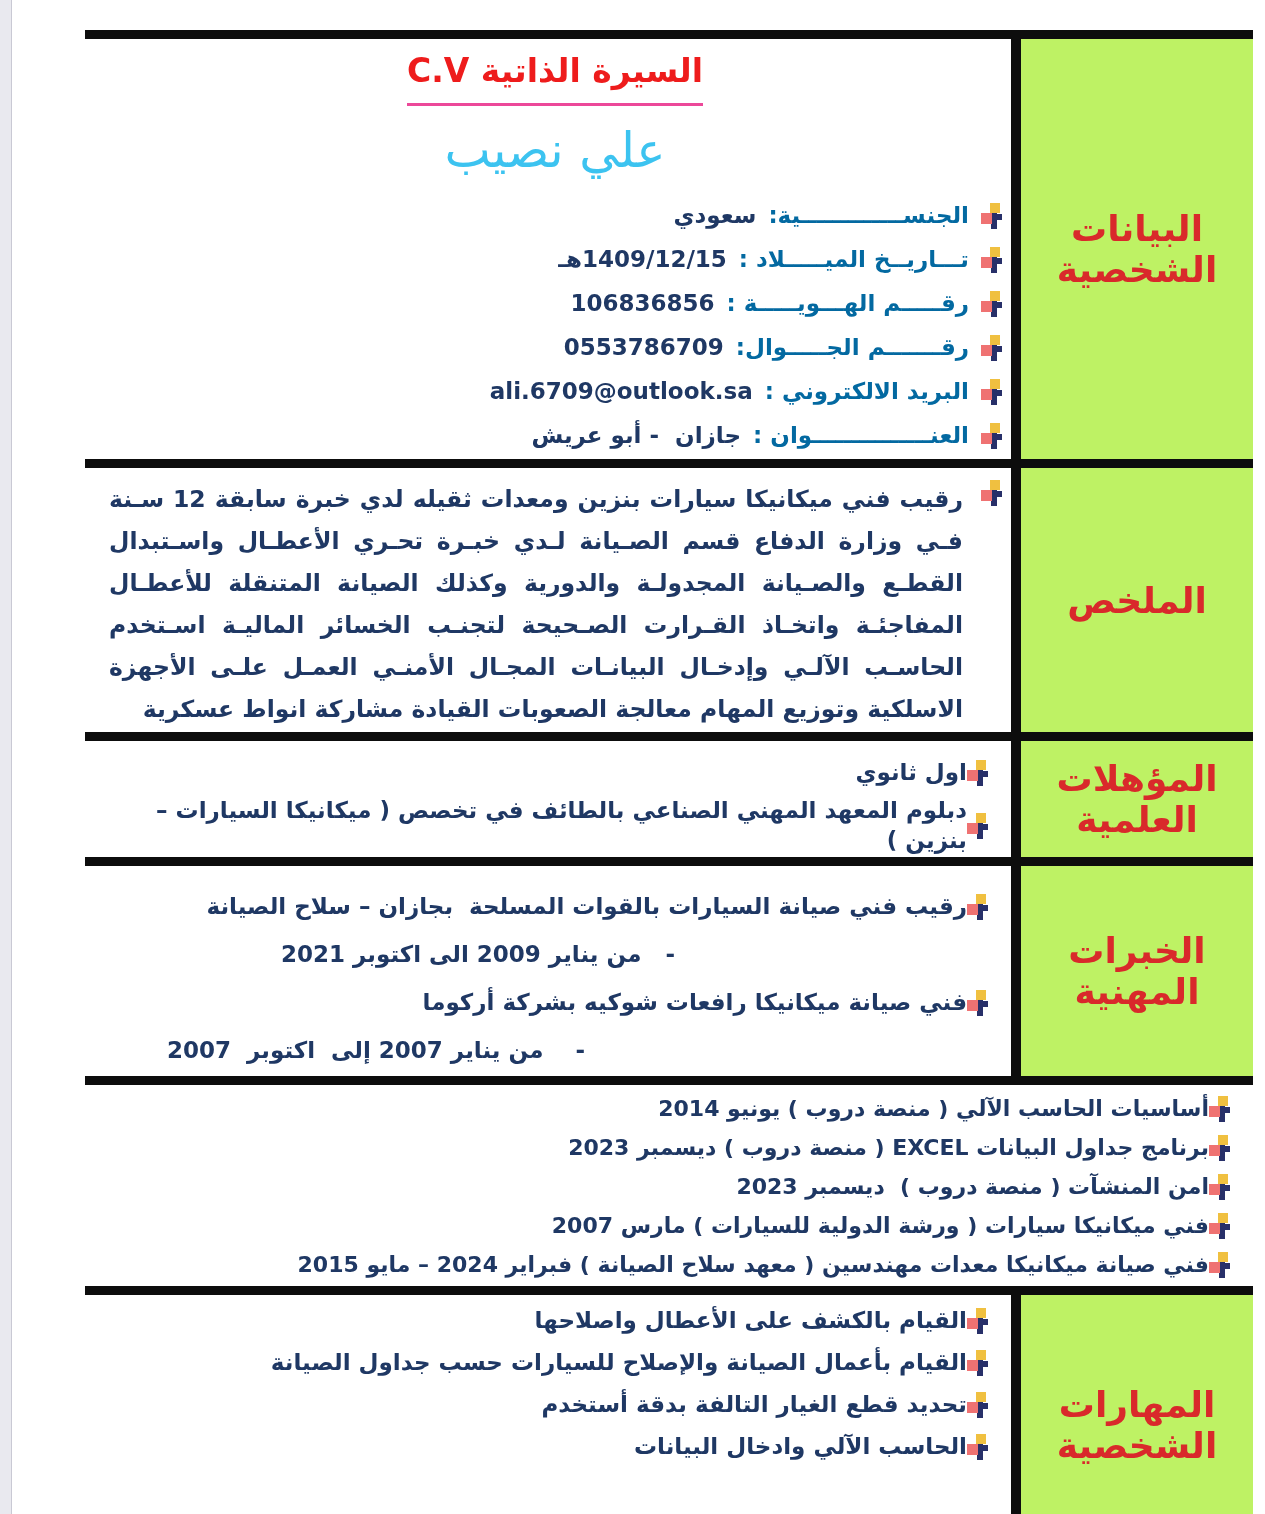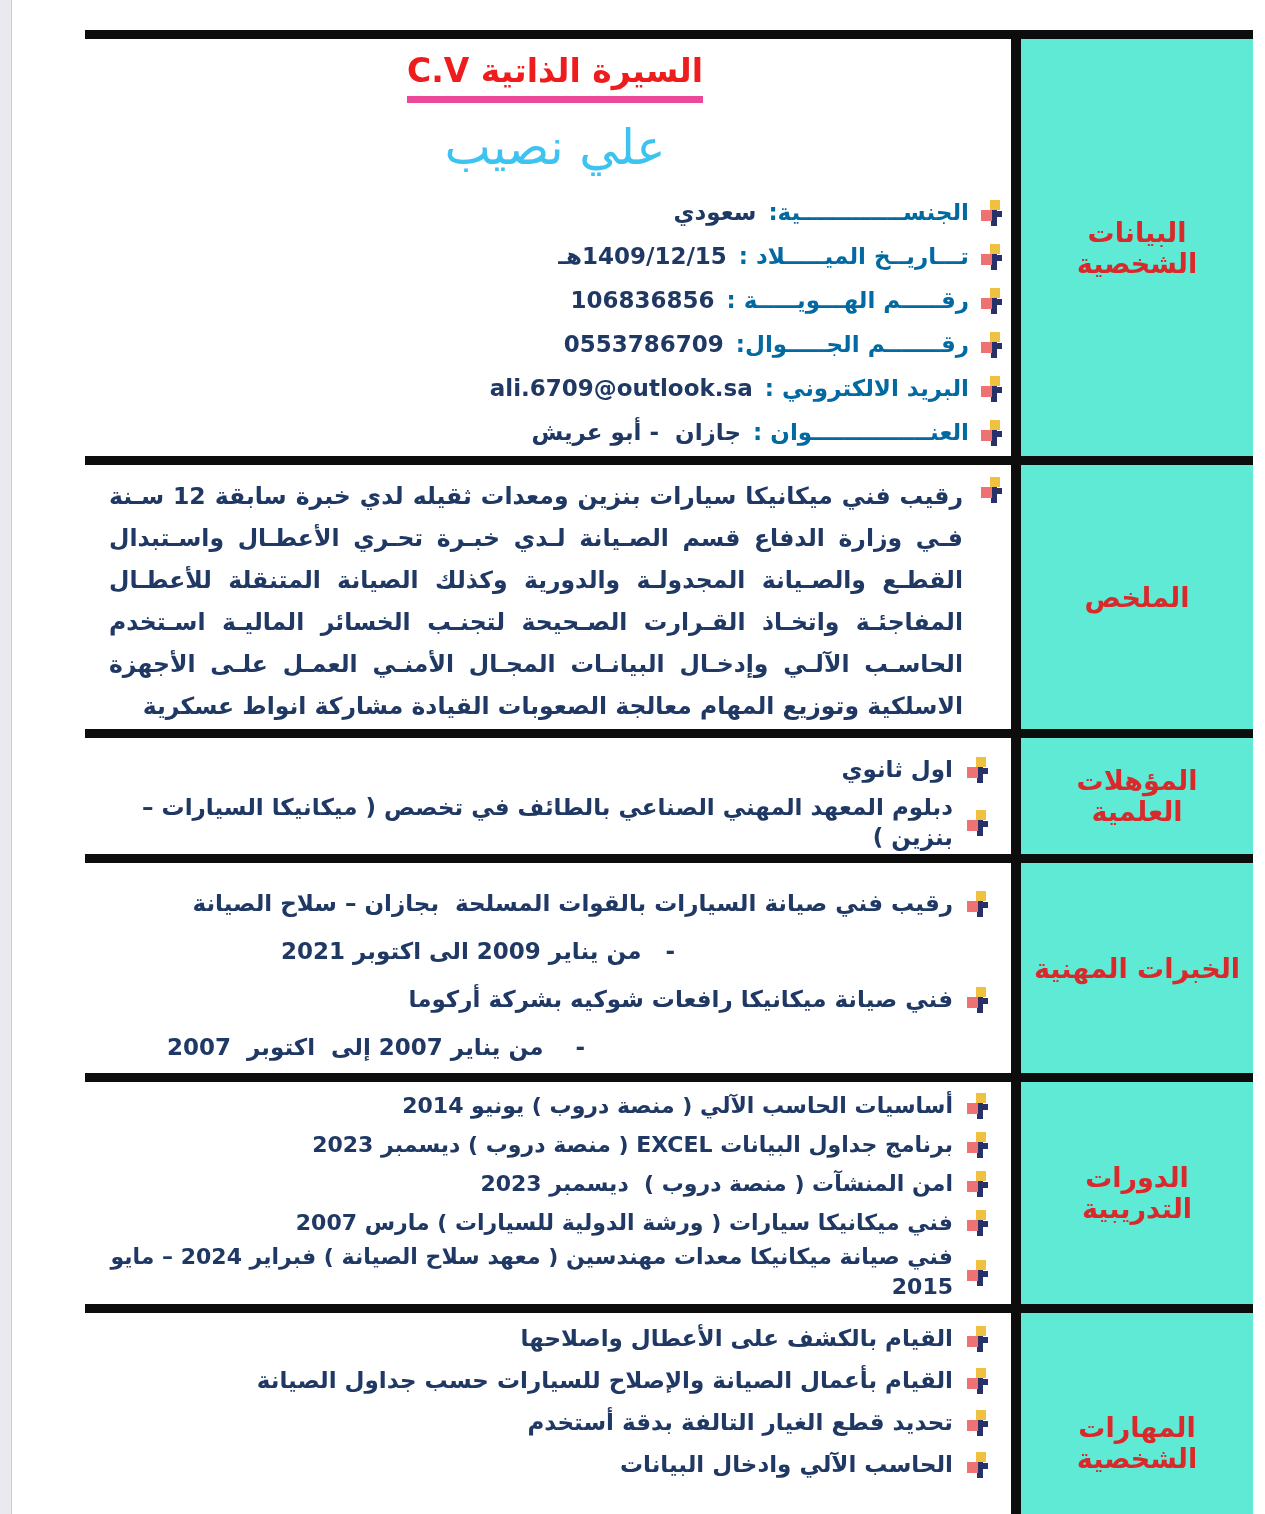--- a/index.html
+++ b/index.html
@@ -15,34 +15,34 @@
   .cv-table{
     position:absolute;left:85px;top:30px;width:1168px;
     direction:rtl;
     border-top:9px solid #0d0d0d;border-bottom:9px solid #0d0d0d;
   }
   .row{display:flex;border-bottom:9px solid #0d0d0d;}
   .row:last-child{border-bottom:none;}
   .r1{min-height:404px}.r2{min-height:218px}.r3{min-height:104px}
   .r4{min-height:210px}.r5{min-height:200px}.r6{min-height:259px}
   .section-cell{
-    flex:0 0 242px;background:#5eead4;border-left:10px solid #0d0d0d;
+    flex:0 0 242px;background:#bef264;border-left:10px solid #0d0d0d;
     display:flex;align-items:center;justify-content:center;
-    color:#d9292b;font-weight:700;font-size:27px;text-align:center;
+    color:#d9292b;font-weight:700;font-size:36px;text-align:center;
     padding:16px 6px;box-sizing:border-box;
   }
   .content-cell{
     flex:1;background:#ffffff;box-sizing:border-box;
     padding:2px 6px 2px 20px;color:#1f3864;font-weight:700;
   }
   
   .title-wrap{text-align:center;margin-top:10px;}
   .cv-title{
     display:inline-block;color:#ee1c1c;font-size:33px;font-weight:700;
-    border-bottom:7px solid #ec4899;padding-bottom:6px;
+    border-bottom:3px solid #ec4899;padding-bottom:13px;
   }
   .cv-name{text-align:center;color:#3cc3f0;font-size:49px;font-weight:400;margin-top:16px;}
   
   .bullet{
     flex:0 0 auto;width:22px;height:27px;margin-top:2px;
     background-repeat:no-repeat;
     background-image:
       linear-gradient(#f0c040,#f0c040),
       linear-gradient(#ef7272,#ef7272),
       linear-gradient(#283069,#283069),
@@ -55,21 +55,21 @@
   .pf{display:flex;align-items:center;gap:12px;height:44px;padding-right:2px;}
   .pf .lbl{color:#0369a1;font-size:23px;white-space:nowrap;}
   .pf .val{color:#1f3864;font-size:23px;white-space:nowrap;}
   
   .summary{display:flex;gap:18px;padding:8px 2px 0 4px;}
   .summary p{
     margin:0;flex:1;text-align:justify;line-height:42px;
     font-size:23.5px;color:#1f3864;
   }
   
-  .bi{display:flex;align-items:flex-start;gap:14px;padding-right:16px;}
+  .bi{display:flex;align-items:flex-start;padding-right:16px;}
   .bi .txt{font-size:23px;line-height:30px;color:#1f3864;}
   .quals{padding-top:8px;}
   .quals .bi{min-height:46px;align-items:center;}
   
   .exp{padding-top:16px;}
   .exp .bi{min-height:48px;align-items:center;}
   .period{
     height:48px;display:flex;align-items:center;
     font-size:23px;color:#1f3864;
   }
@@ -174,23 +174,20 @@
       <div class="period p1">-&nbsp;&nbsp; من يناير 2009 الى اكتوبر 2021</div>
       <div class="bi">
         <span class="bullet"></span>
         <span class="txt">فني صيانة ميكانيكا رافعات شوكيه بشركة أركوما</span>
       </div>
       <div class="period p2">-&nbsp;&nbsp;&nbsp; من يناير 2007 إلى &nbsp;اكتوبر &nbsp;2007</div>
     </div>
   </div>
 
   <div class="row r5">
-    <div class="section-cell">
-      <span>الدورات التدريبية</span>
-    </div>
     <div class="content-cell courses">
       <div class="bi">
         <span class="bullet"></span>
         <span class="txt">أساسيات الحاسب الآلي ( منصة دروب ) يونيو 2014</span>
       </div>
       <div class="bi">
         <span class="bullet"></span>
         <span class="txt">برنامج جداول البيانات EXCEL ( منصة دروب ) ديسمبر 2023</span>
       </div>
       <div class="bi">

